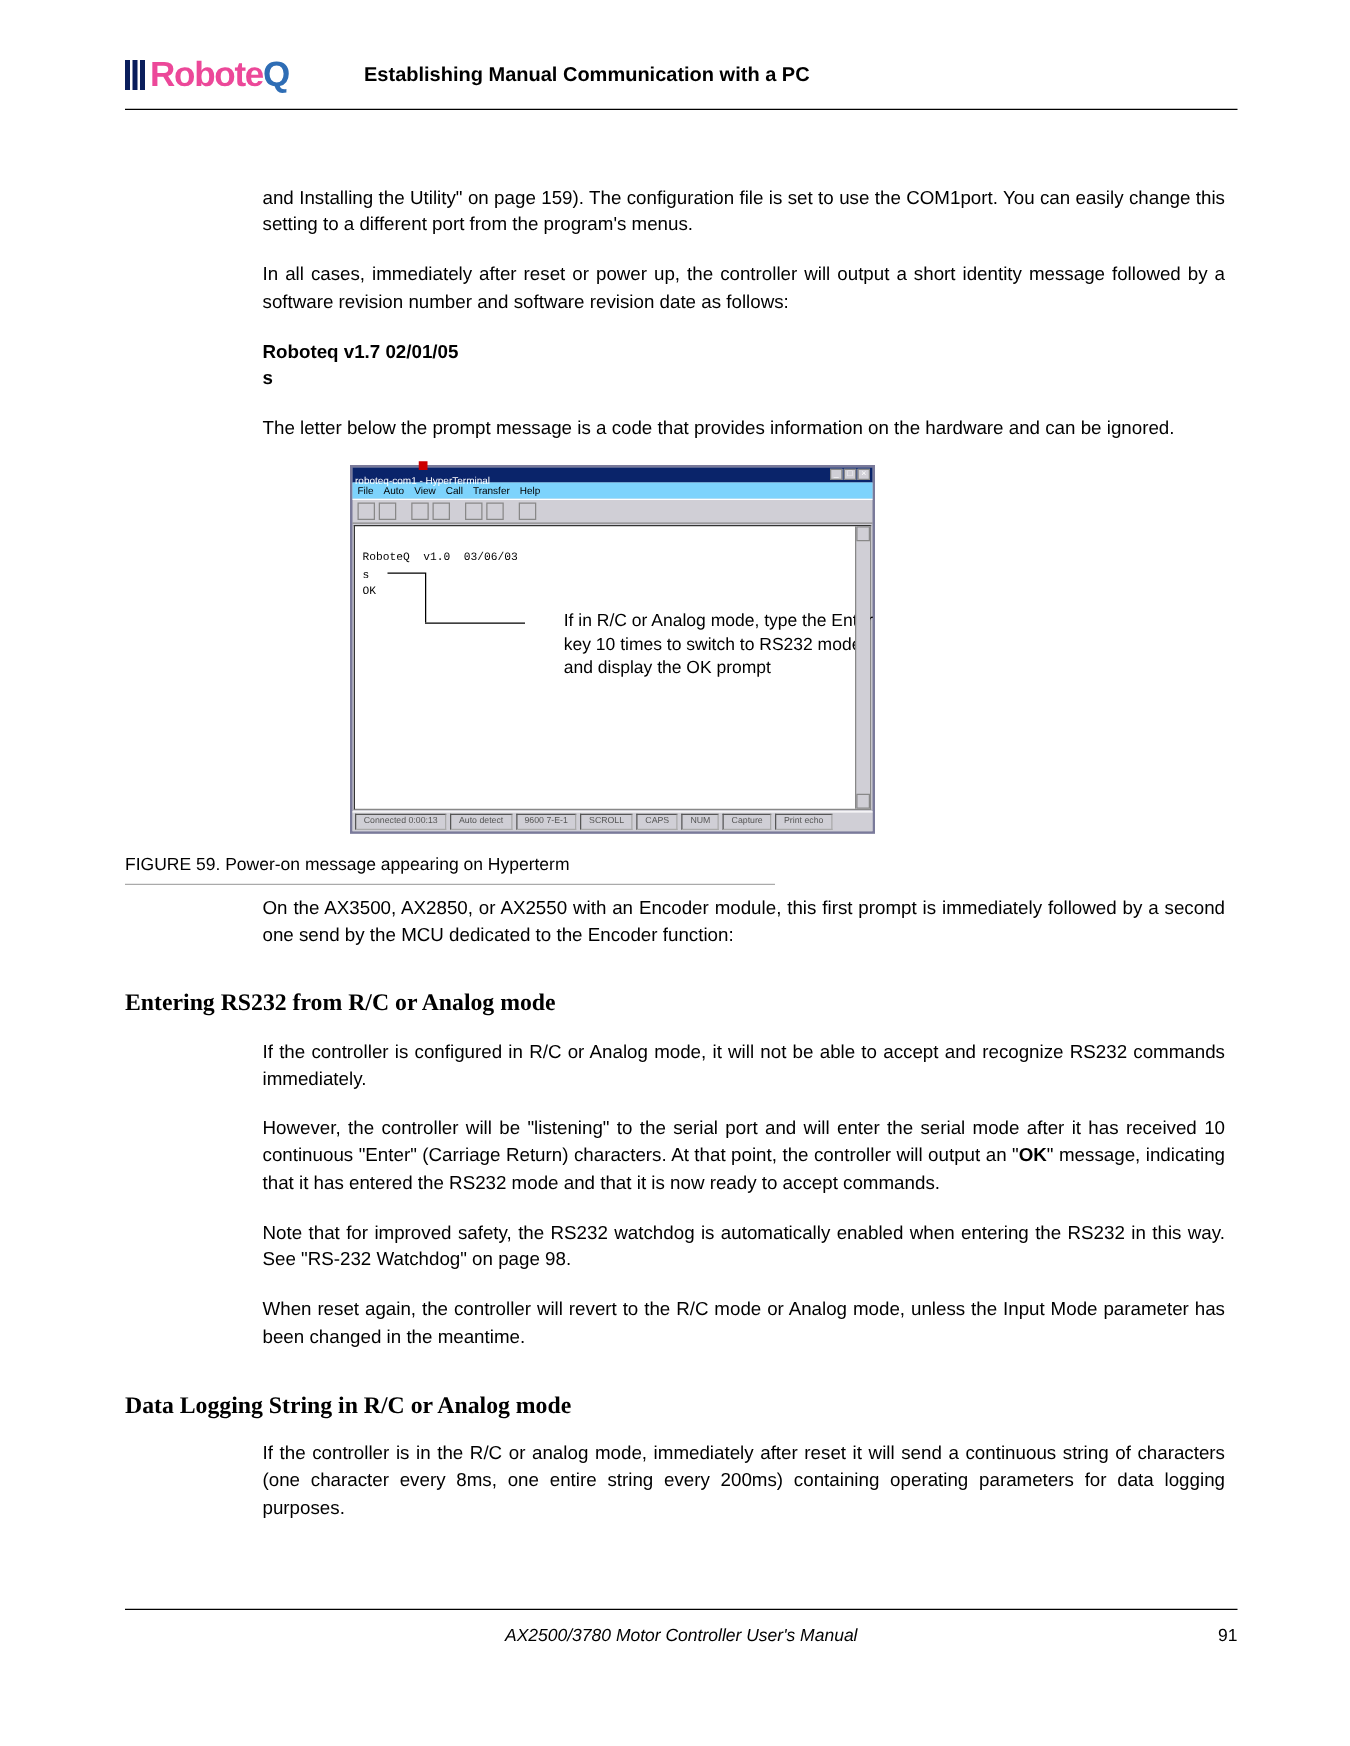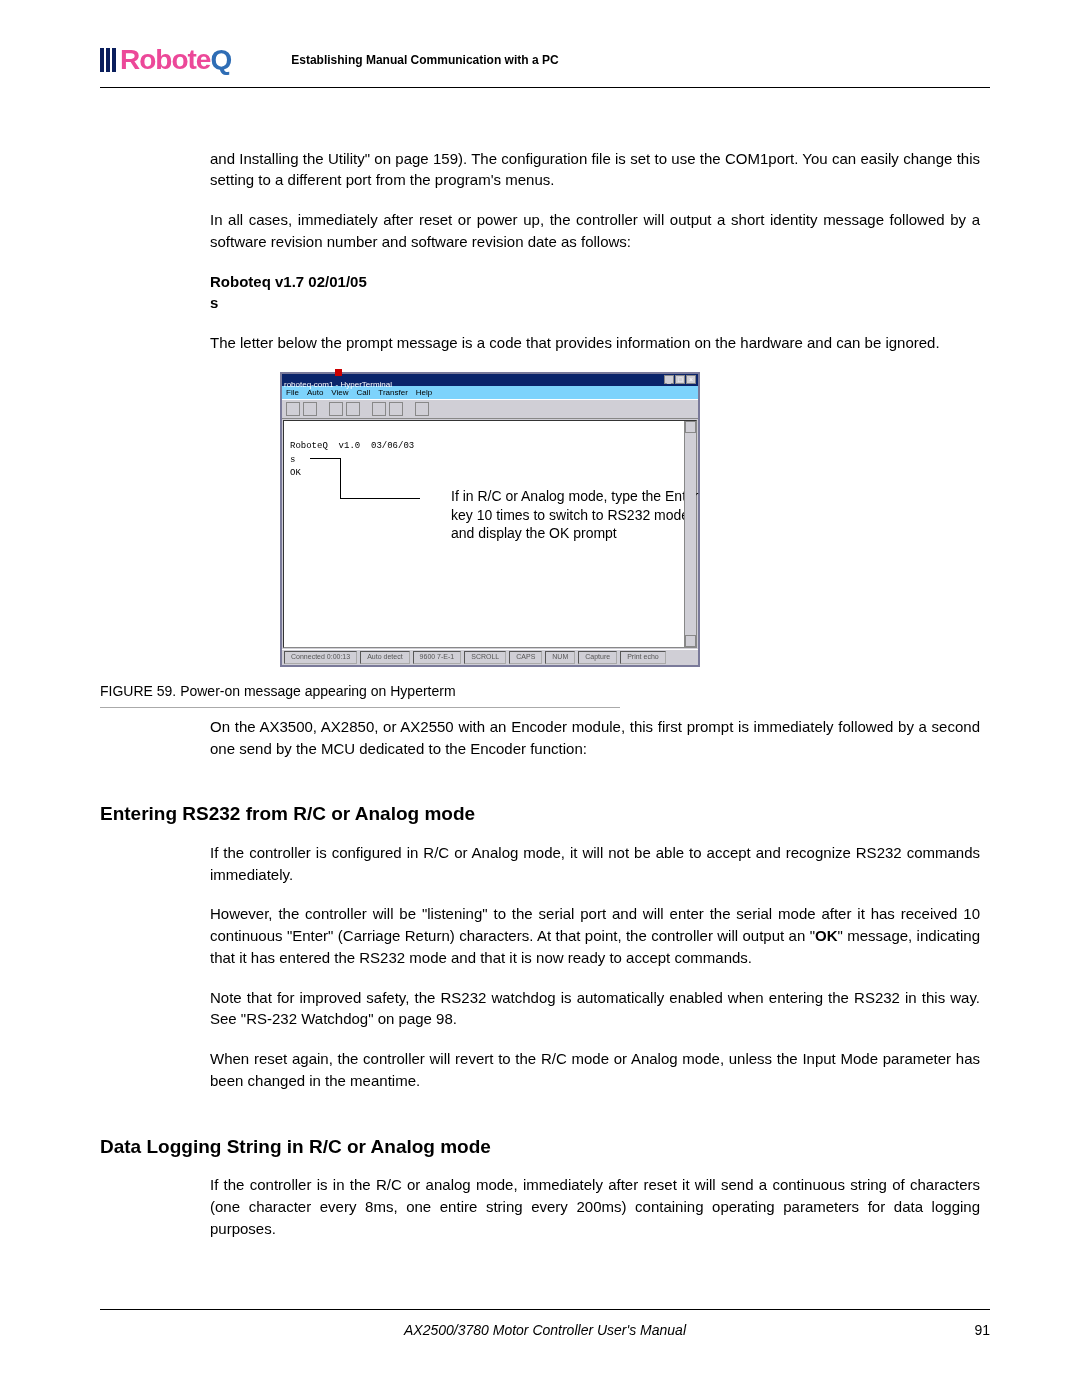--- a/index.html
+++ b/index.html
@@ -37,41 +37,42 @@
   .logo-bars span {
     display: inline-block;
     width: 4px;
     height: 24px;
     background: #0a1e5c;
   }
   .logo-text1 { color: #ec4899; }
   .logo-text2 { color: #2e6db5; }
   .header-title {
     font-weight: bold;
-    font-size: 12px;
+    font-size: 16px;
     margin-left: 60px;
     text-align: right;
   }
   .body-text {
     margin-left: 110px;
     margin-right: 10px;
   }
   .para {
     margin-bottom: 18px;
     text-align: justify;
   }
   .bold-code {
     font-weight: bold;
     margin-bottom: 18px;
   }
   .section-heading {
     font-weight: bold;
     font-size: 19px;
-    margin-top: 41px;
+    margin-top: 30px;
     margin-bottom: 14px;
+    font-family: Liberation Serif, serif;
   }
   .figure-wrap {
     margin: 8px 0 8px 180px;
   }
   .ht-window {
     width: 420px;
     border: 2px solid #7a7a9a;
     background: #d0cfd6;
     font-family: "MS Sans Serif", Tahoma, sans-serif;
     font-size: 8px;

